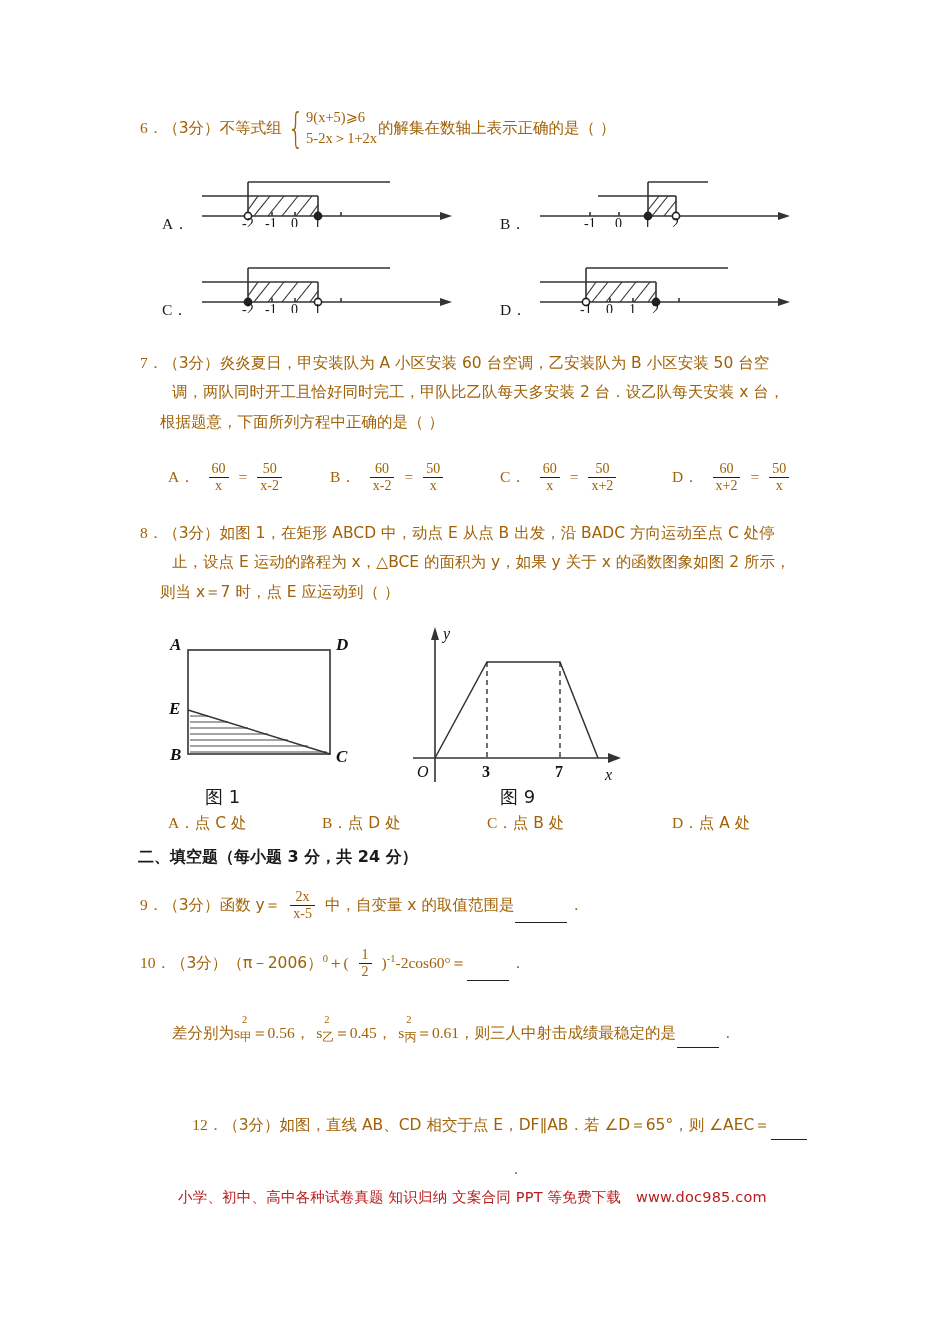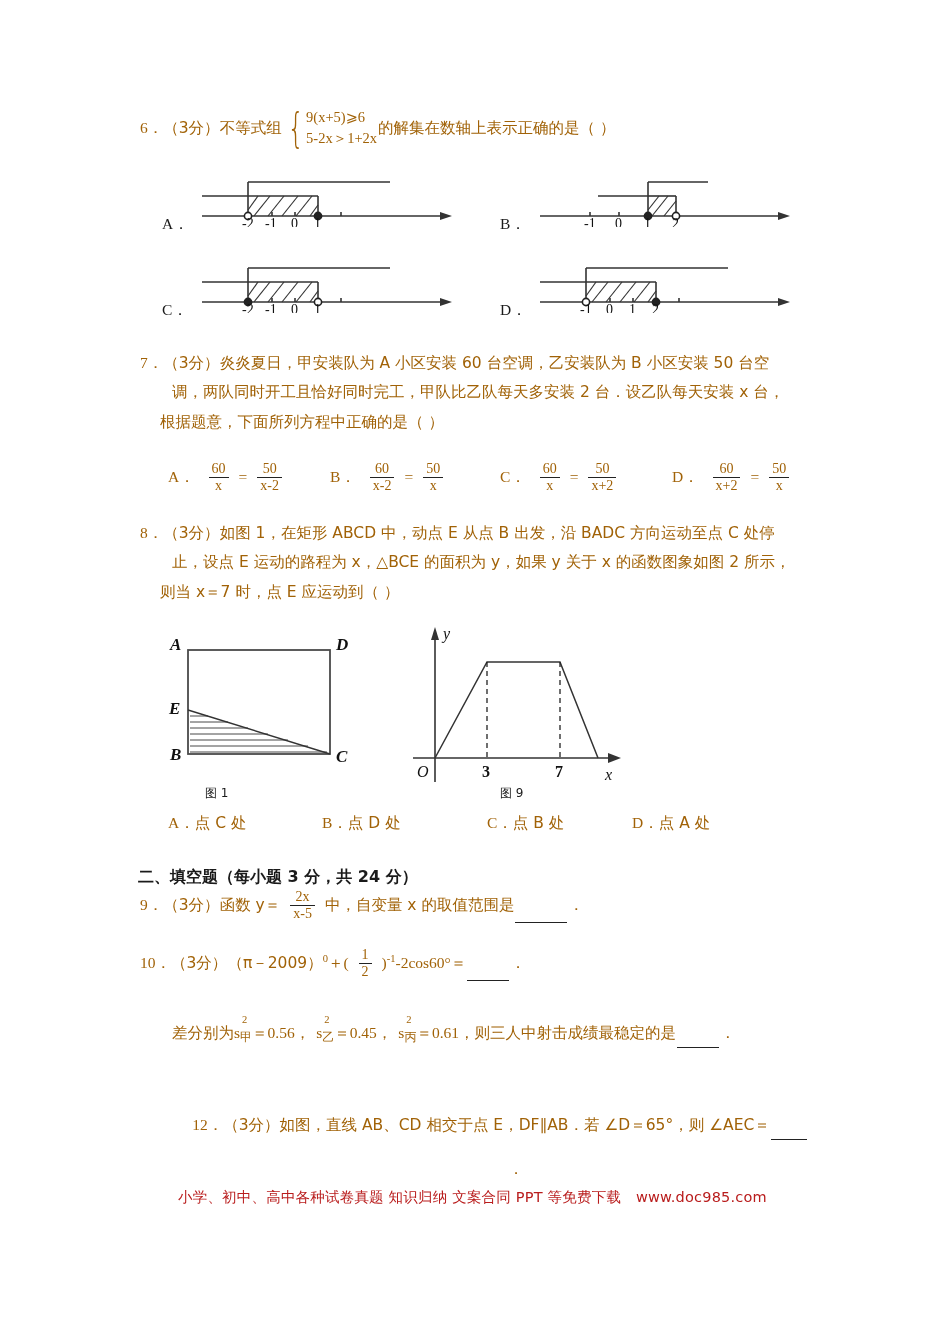--- a/index.html
+++ b/index.html
@@ -89,25 +89,24 @@
   .fill-underline.short { width: 42px; }
   .fill-underline.tiny { width: 36px; }
 
   .sup { font-size: 10.5px; vertical-align: super; }
 
   .sec-head {
     position: absolute;
     font-weight: bold;
     font-size: 16px;
     font-family: "DejaVu Sans", "Liberation Sans", sans-serif;
-    margin-top: 20px;
   }
   .figcap {
     position: absolute;
-    font-size: 12px;
+    font-size: 18px;
     font-family: "DejaVu Sans", sans-serif;
   }
   .footer {
     position: absolute;
     font-size: 14.5px;
     color: #b91c1c;
     font-family: "DejaVu Sans", "Liberation Sans", sans-serif;
     letter-spacing: 0.2px;
   }
   .var-s {
@@ -354,32 +353,32 @@
 
   <div class="q" style="left:168px; top:808px;">
     <span>A．</span><span class="cjk">点 C 处</span>
   </div>
   <div class="q" style="left:322px; top:808px;">
     <span>B．</span><span class="cjk">点 D 处</span>
   </div>
   <div class="q" style="left:487px; top:808px;">
     <span>C．</span><span class="cjk">点 B 处</span>
   </div>
-  <div class="q" style="left:632px; top:808px;">
+  <div class="q" style="left:672px; top:808px;">
     <span>D．</span><span class="cjk">点 A 处</span>
   </div>
 
   <div class="sec-head" style="left:138px; top:847px;">二、填空题（每小题 3 分，共 24 分）</div>
 
   <div class="q" style="left:140px; top:890px; width:700px;">
     <span>9</span><span>．</span><span class="cjk">（3分）</span><span class="cjk">函数 y＝</span><span class="frac"><span class="num">2x</span><span class="den">x-5</span></span><span class="cjk">中，自变量 x 的取值范围是</span><span class="fill-underline"></span><span>．</span>
   </div>
 
   <div class="q" style="left:140px; top:948px; width:700px;">
-    <span>10</span><span>．</span><span class="cjk">（3分）</span><span class="cjk">（π－2009）</span><span class="sup">0</span><span>＋(</span><span class="frac"><span class="num">1</span><span class="den">2</span></span><span>)</span><span class="sup">-1</span><span>-2cos60°</span><span>＝</span><span class="fill-underline short"></span><span>．</span>
+    <span>10</span><span>．</span><span class="cjk">（3分）</span><span class="cjk">（π－2006）</span><span class="sup">0</span><span>＋(</span><span class="frac"><span class="num">1</span><span class="den">2</span></span><span>)</span><span class="sup">-1</span><span>-2cos60°</span><span>＝</span><span class="fill-underline short"></span><span>．</span>
   </div>
 
   <div class="q" style="left:140px; top:1000px; width:720px;">
     <div style="margin-left:32px; margin-top:18px;">
       <span class="cjk">差分别为</span><span class="var-s"><span>s</span><span class="s-sup">2</span><span class="s-sub cjk">甲</span><span>＝0.56，</span></span><span class="var-s" style="margin-left:6px;"><span>s</span><span class="s-sup">2</span><span class="s-sub cjk">乙</span><span>＝0.45，</span></span><span class="var-s" style="margin-left:6px;"><span>s</span><span class="s-sup">2</span><span class="s-sub cjk">丙</span><span>＝0.61，</span></span><span class="cjk">则三人中射击成绩最稳定的是</span><span class="fill-underline short"></span><span>．</span>
     </div>
   </div>
 
   <div class="q" style="left:140px; top:1110px; width:720px;text-align:center;">
     <div>

